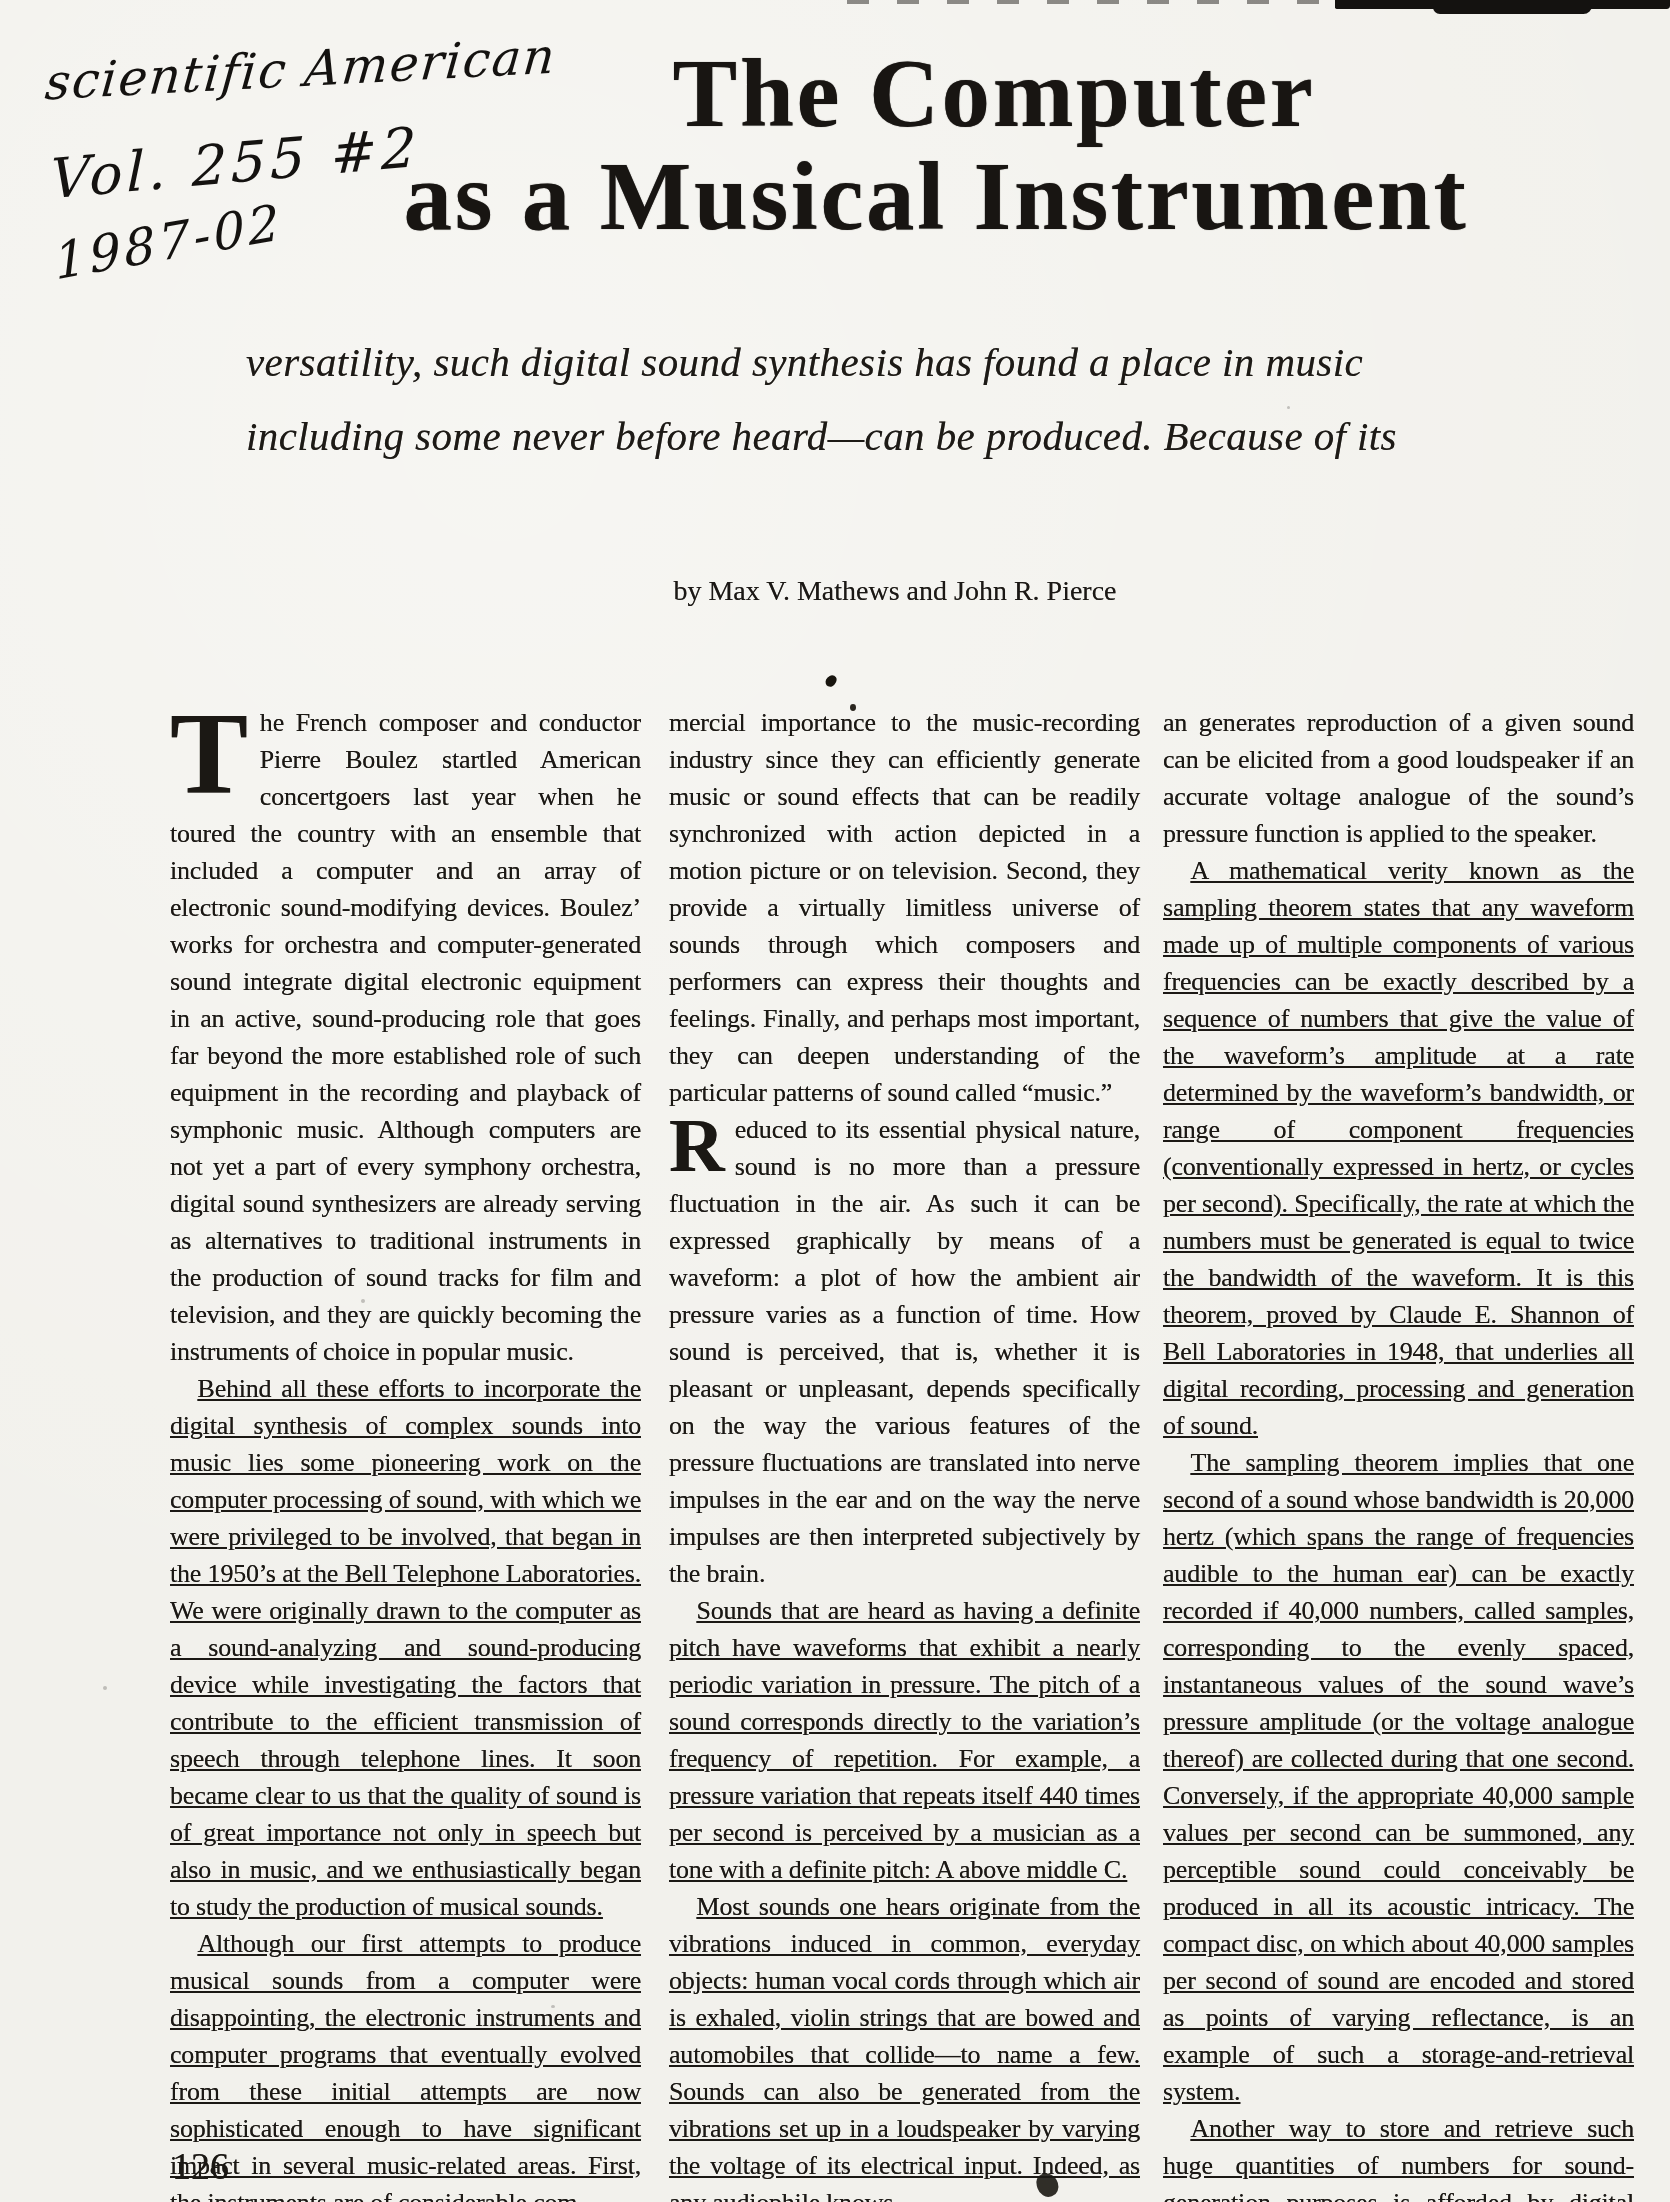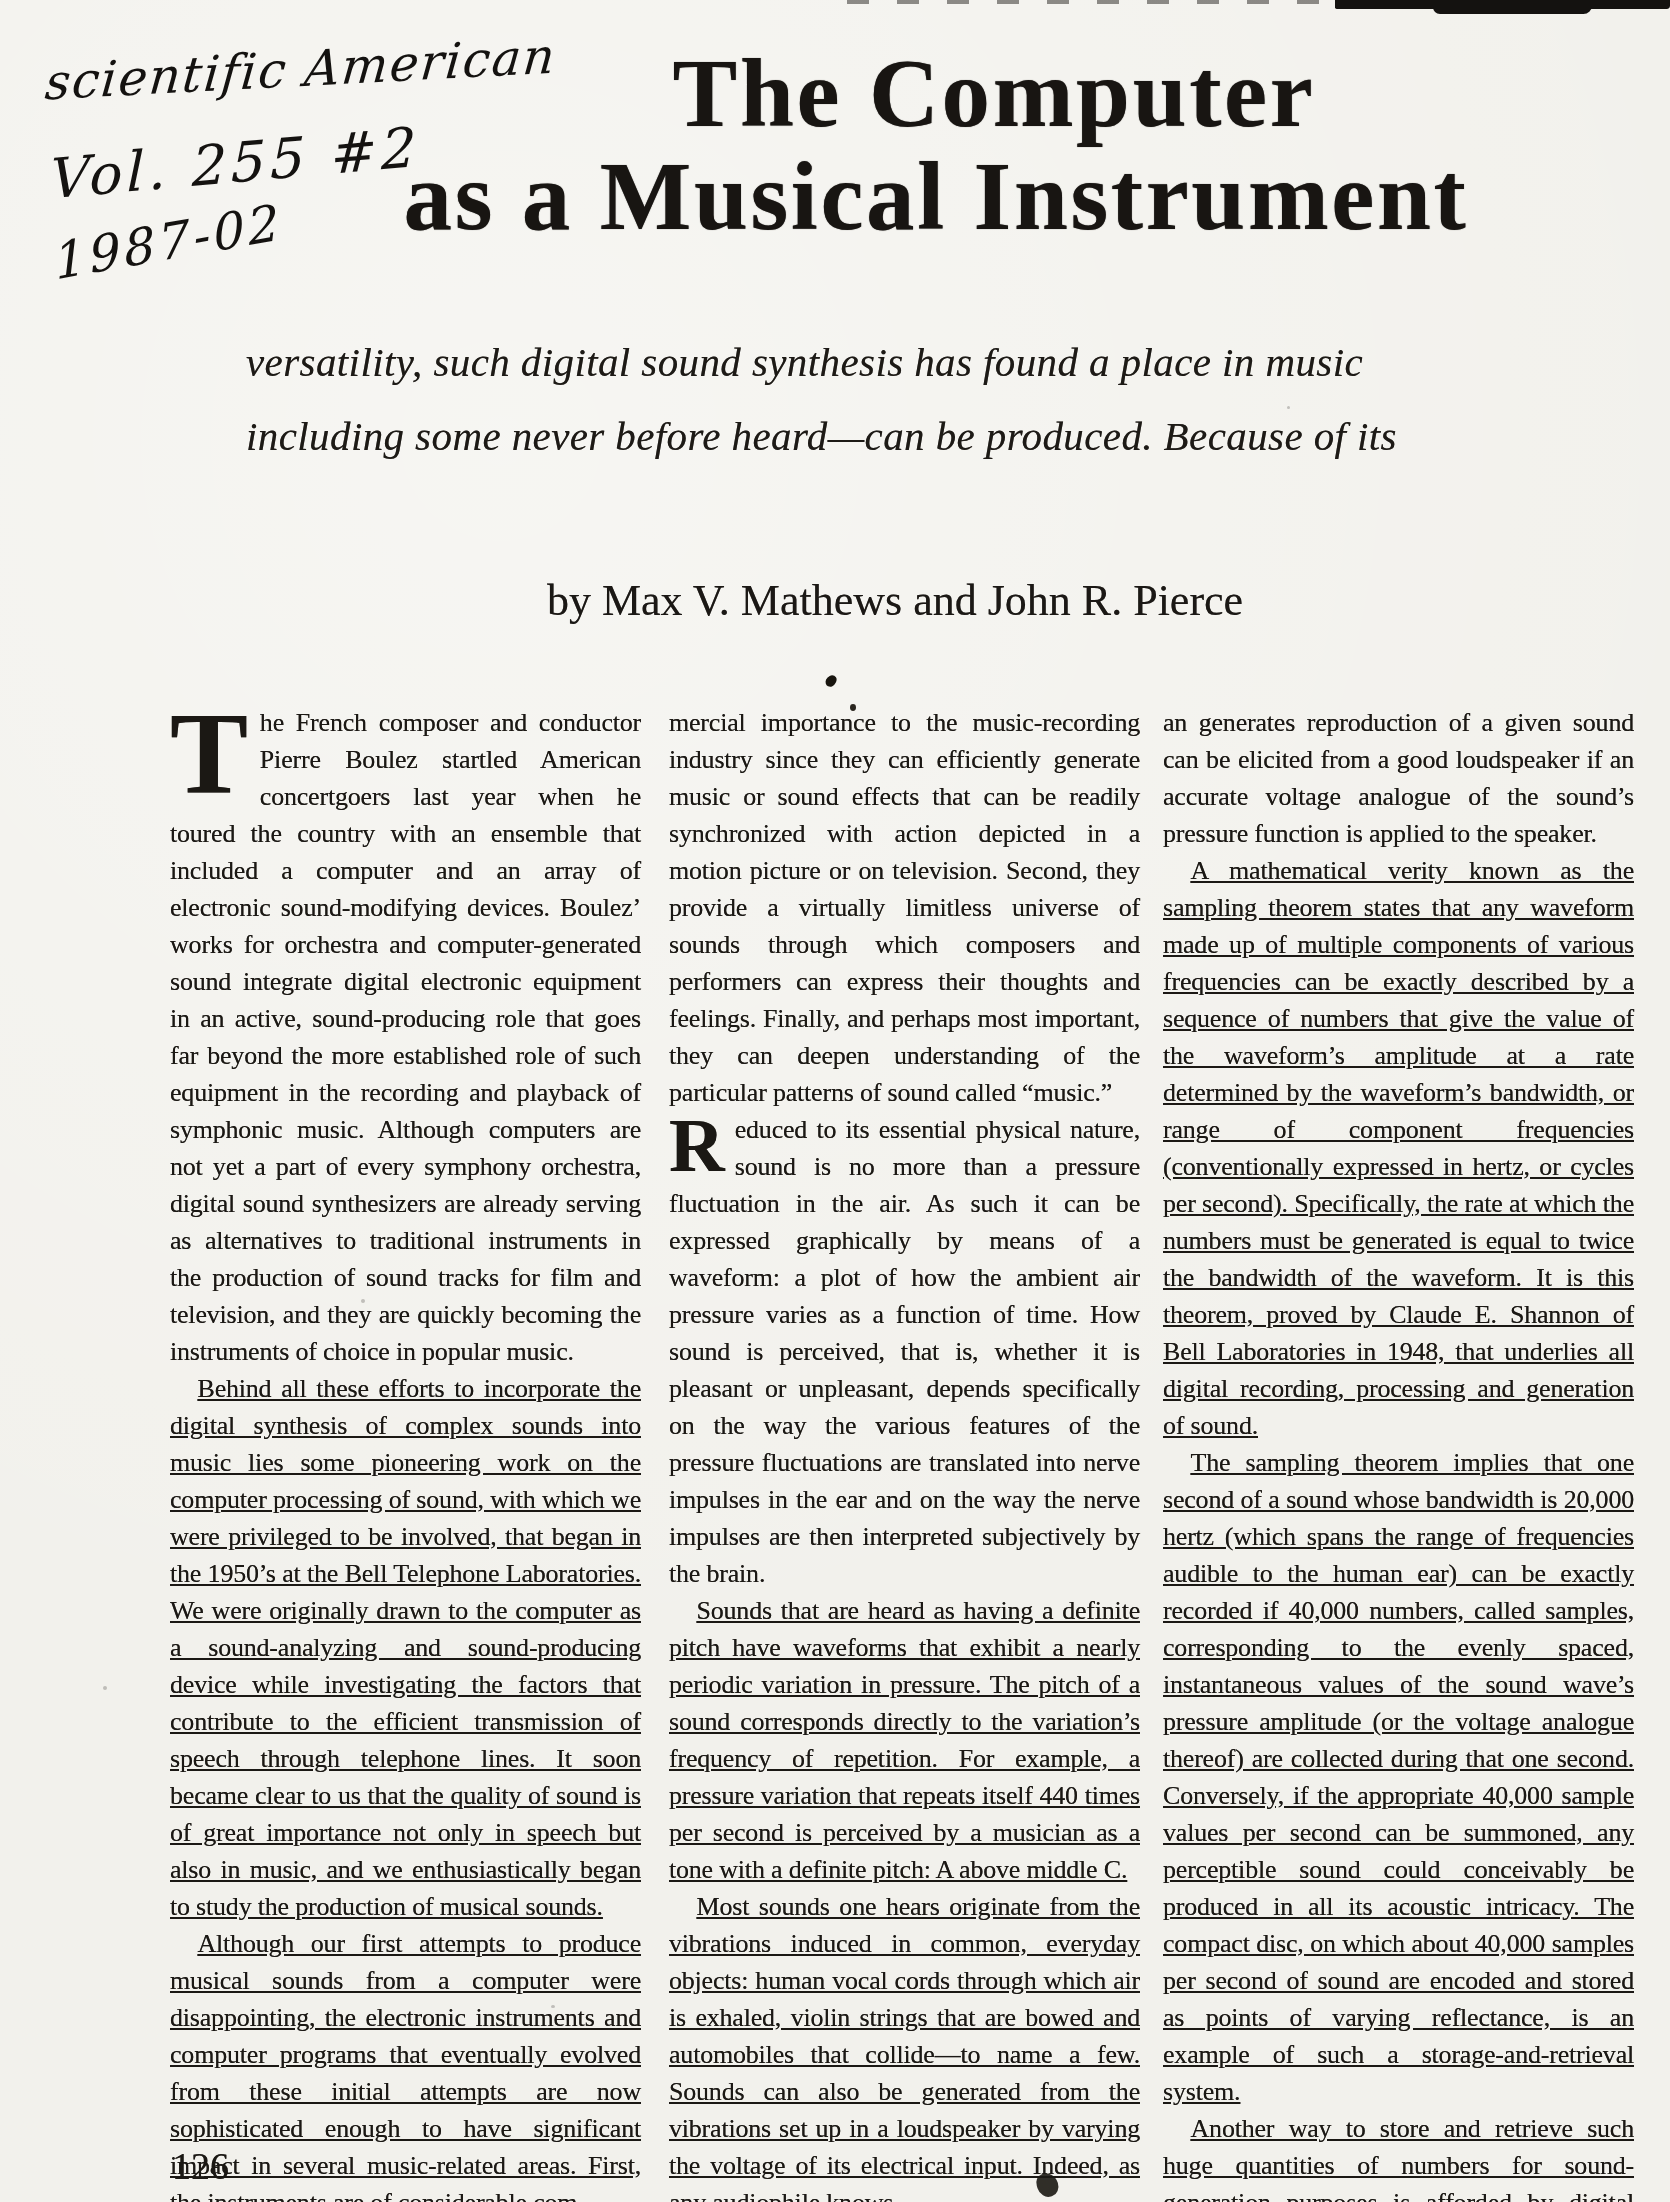--- a/index.html
+++ b/index.html
@@ -51,21 +51,21 @@
   .deck{position:absolute;left:246px;top:325px;}
   .deck div{
     font-style:italic;font-size:41px;line-height:74px;white-space:nowrap;
     color:#1d1a16;letter-spacing:0.4px;
     text-shadow:0 0 0.5px rgba(25,22,18,.6);
   }
 
   
   .byline{
     position:absolute;left:895px;top:575px;transform:translateX(-50%);
-    font-size:44px;white-space:nowrap;color:#1b1815;
+    font-size:28px;white-space:nowrap;color:#1b1815;
     text-shadow:0 0 0.4px rgba(25,22,18,.6);
   }
 
   
   .col{
     position:absolute;top:704px;width:471px;
     font-size:26px;line-height:37px;text-align:justify;
     letter-spacing:-0.2px;
     color:#1b1814;
     text-shadow:0 0 0.4px rgba(27,24,20,.75);

